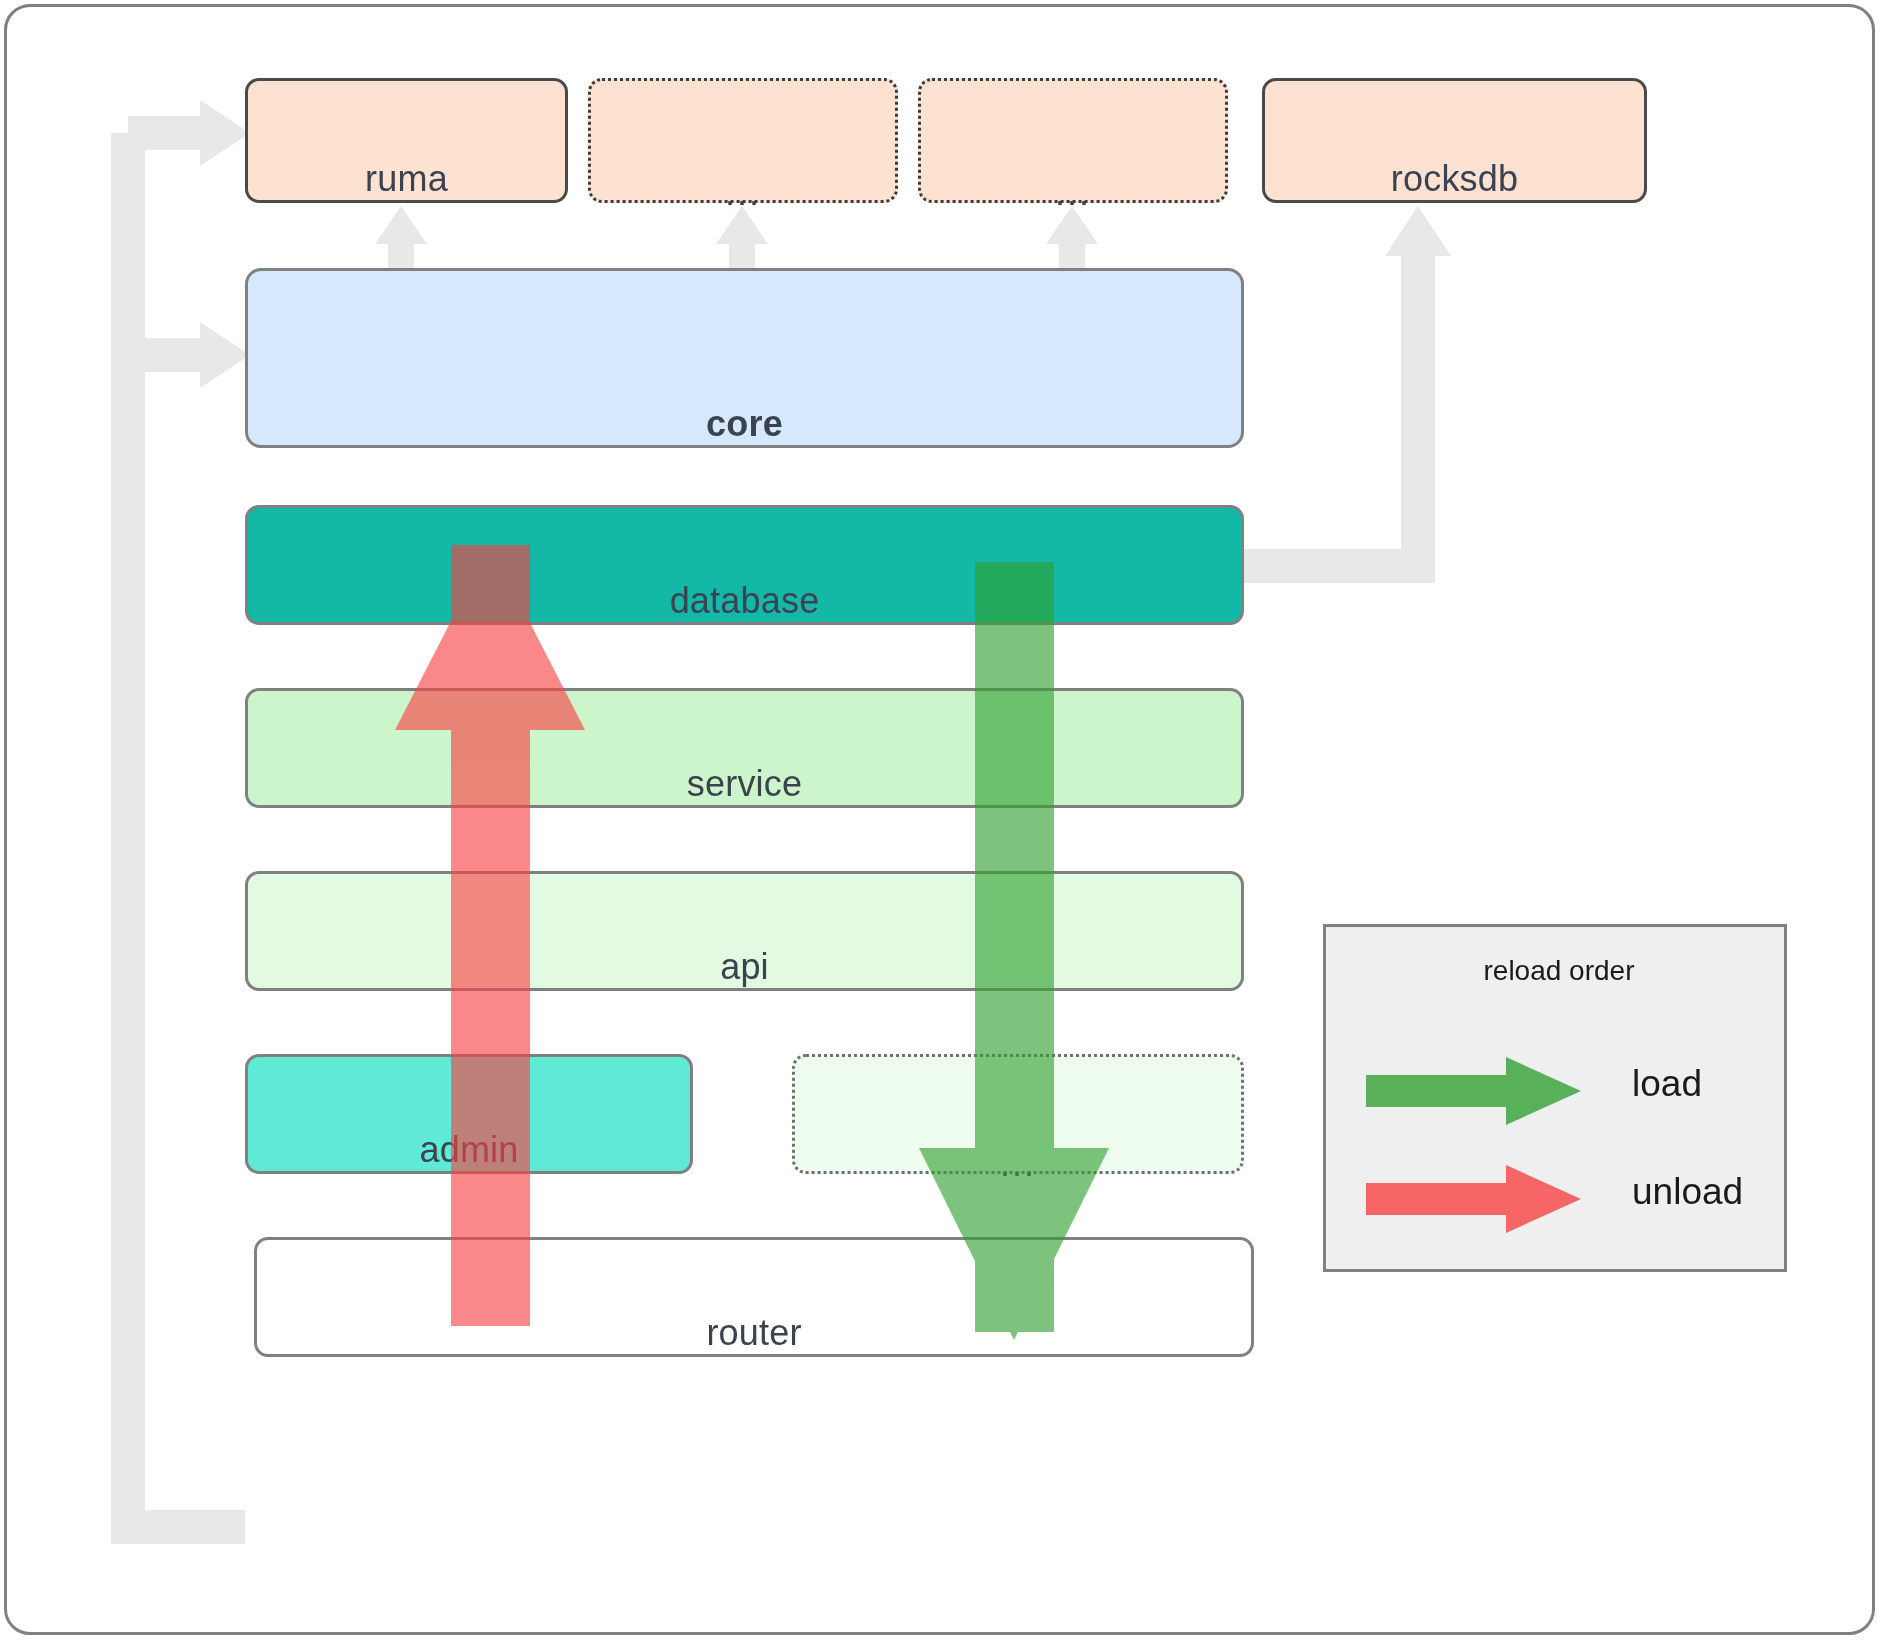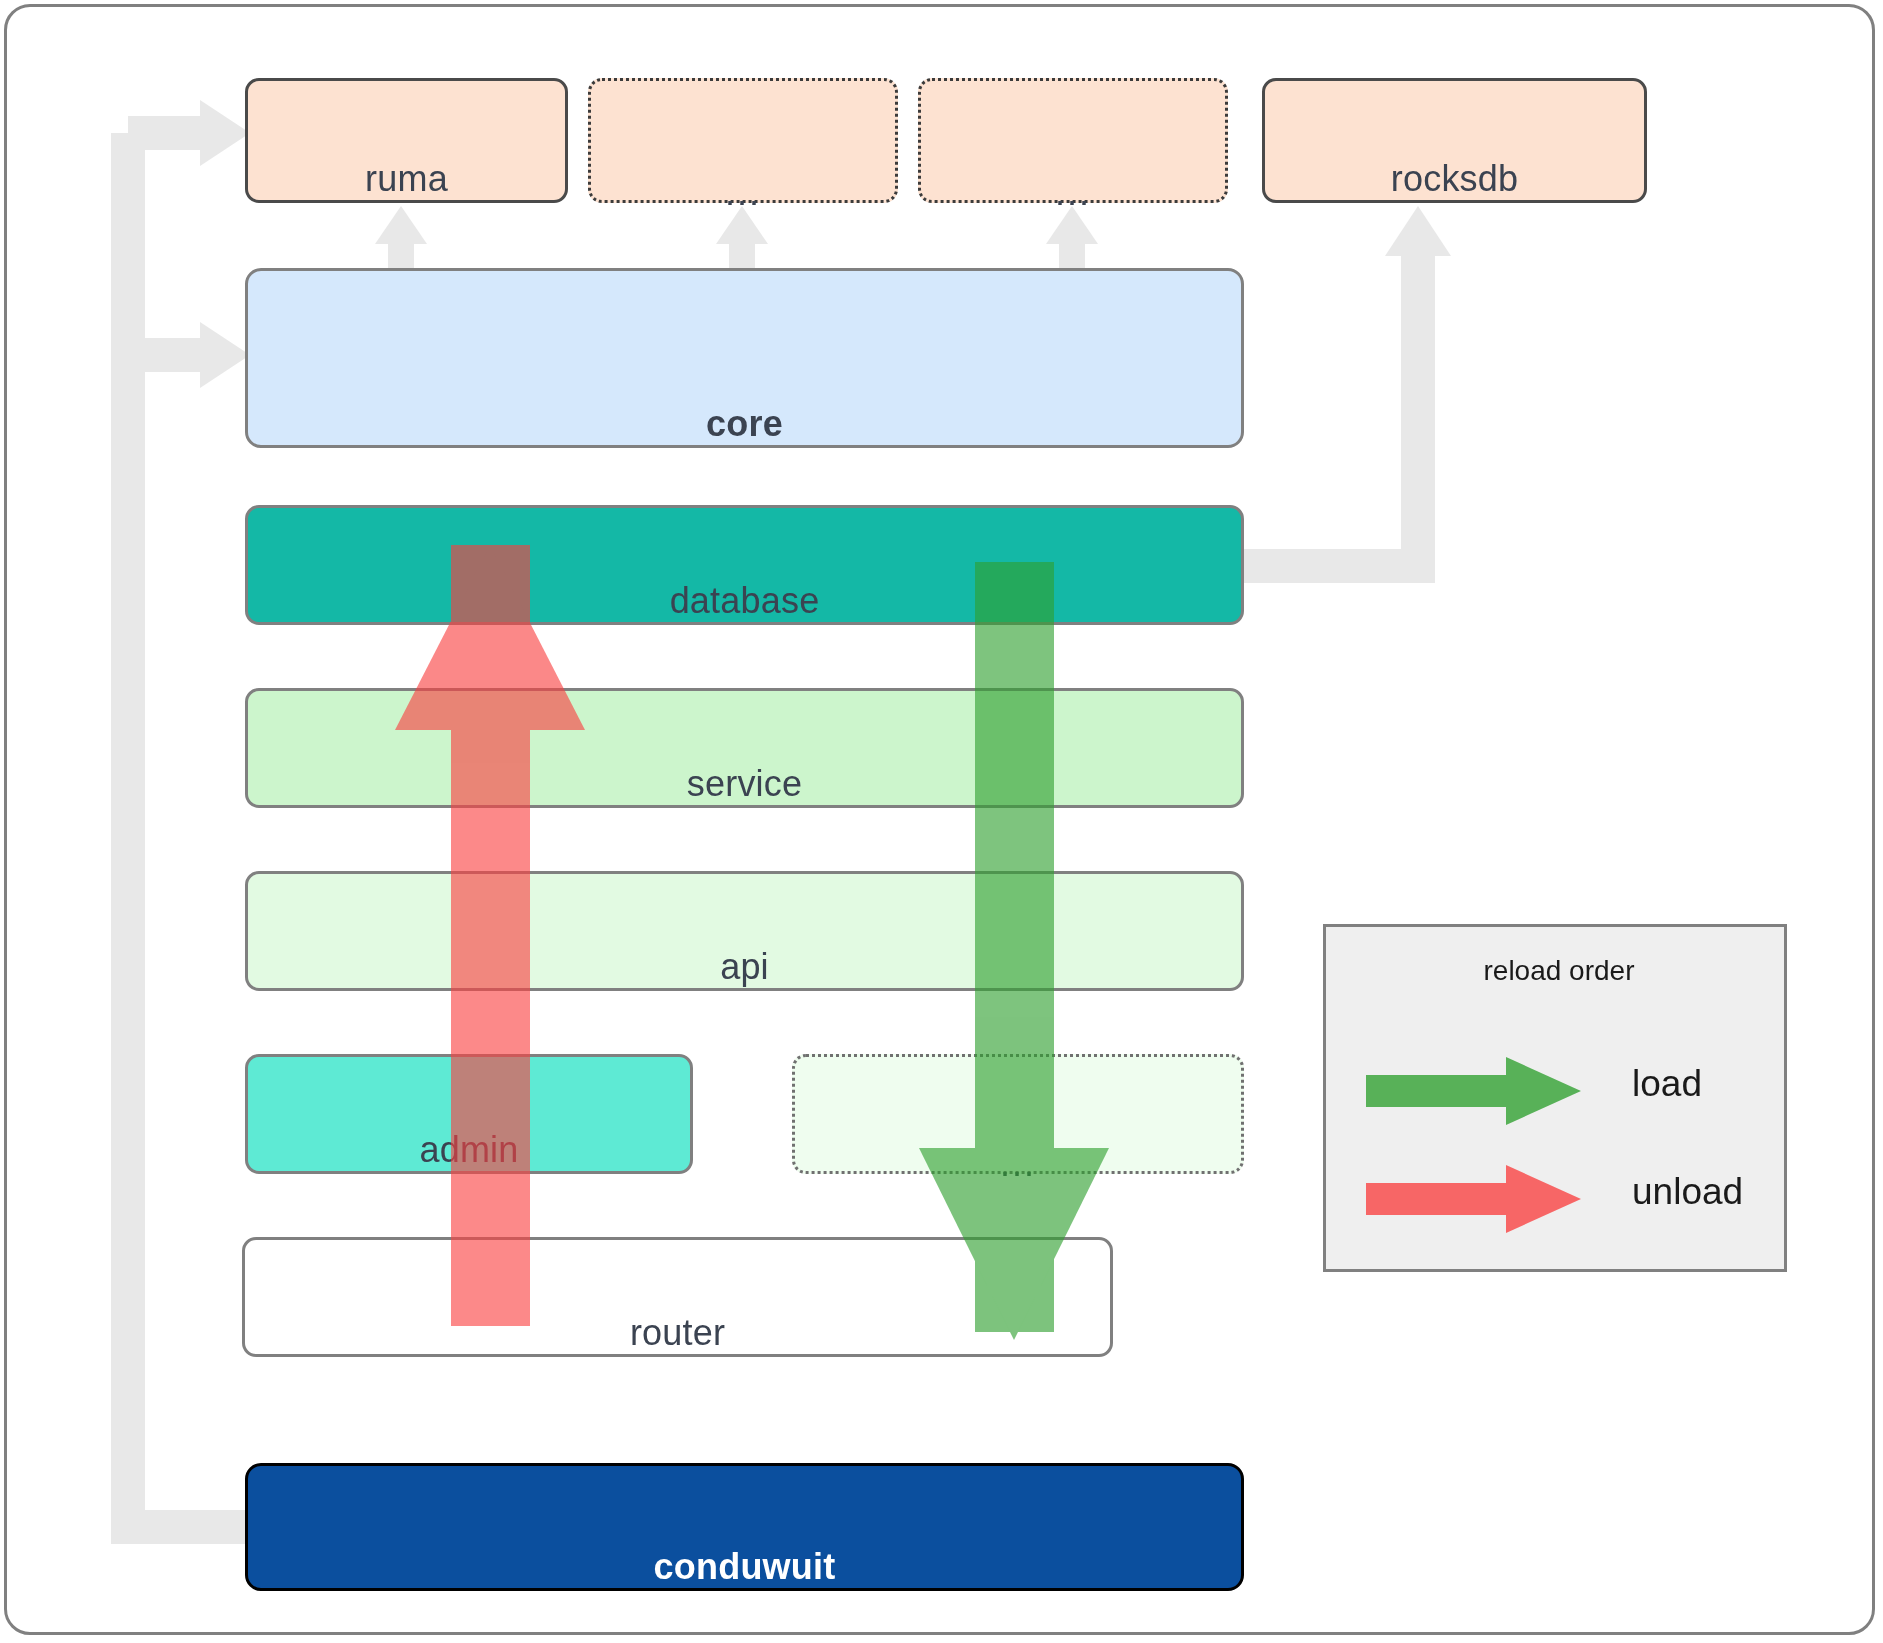--- a/index.html
+++ b/index.html
@@ -198,27 +198,24 @@
   </div>
 
   <div class="node admin-box" style="left:245px; top:1054px; width:448px; height:120px;">
     <span class="lbl">admin</span>
   </div>
 
   <div class="node etc-box" style="left:792px; top:1054px; width:452px; height:120px;">
     <span class="lbl dots">...</span>
   </div>
 
-  <div class="node router-box" style="left:242px; top:1237px; width:871px; height:120px;">
+  <div class="node router-box" style="left:254px; top:1237px; width:1000px; height:120px;">
     <span class="lbl">router</span>
   </div>
 
-  <div class="node root-box" style="left:245px; top:1463px; width:999px; height:128px;">
-    <span class="lbl">conduwuit</span>
-  </div>
 
   <svg id="svg-flow" class="layer-svg" viewBox="0 0 1883 1643">
 
     <g opacity="0.62">
       <rect x="451" y="545" width="79" height="781" fill="#fa4040"></rect>
       <polygon points="490,545 585,730 395,730" fill="#fa4040"></polygon>
     </g>
 
     <g opacity="0.62">
       <rect x="975" y="562" width="79" height="770" fill="#2ea02e"></rect>

